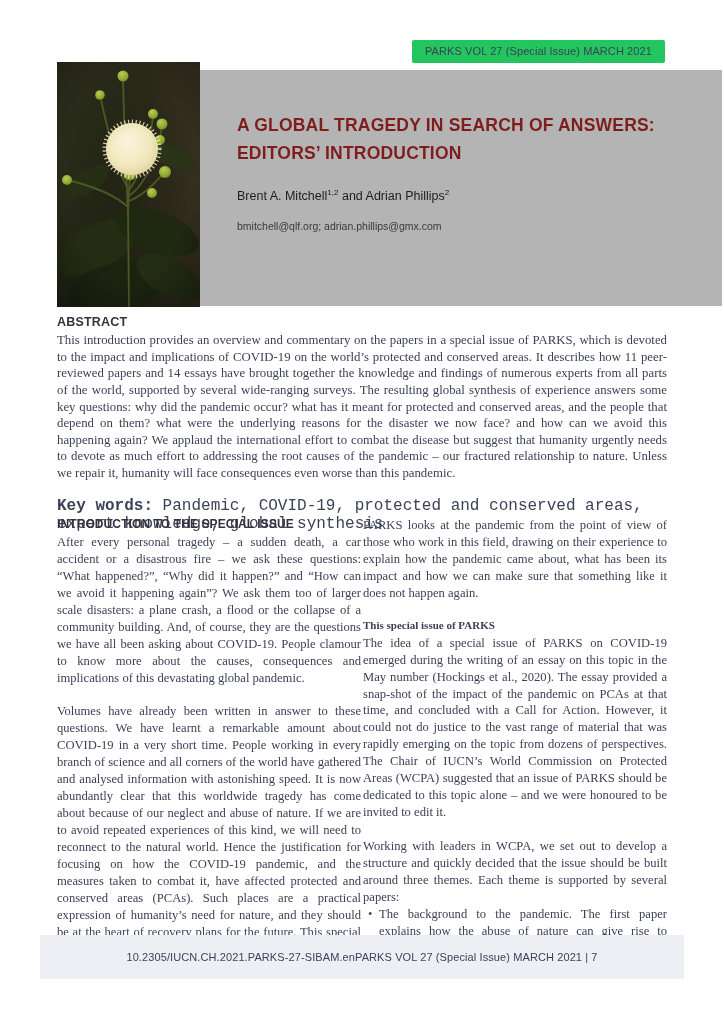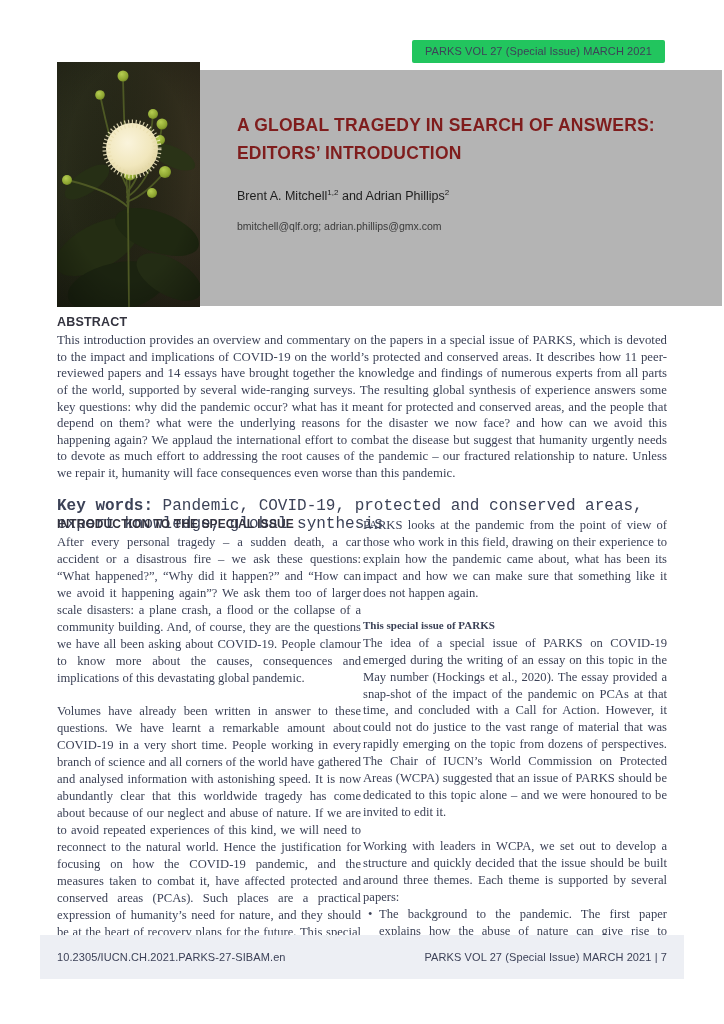--- a/index.html
+++ b/index.html
@@ -145,21 +145,21 @@
   
   .footer-band {
     position: absolute;
     left: 40px;
     right: 40px;
     top: 935px;
     height: 44px;
     background: #edeff4;
     display: flex;
     align-items: center;
-    justify-content: space-between;
+    justify-content: center;
     padding: 0 17px;
     color: #3d4258;
     font-size: 11px;
   }
   .footer-doi { letter-spacing: 0.1px; }
   .footer-ref { letter-spacing: 0.1px; }
 </style>
 </head>
 <body>
 

